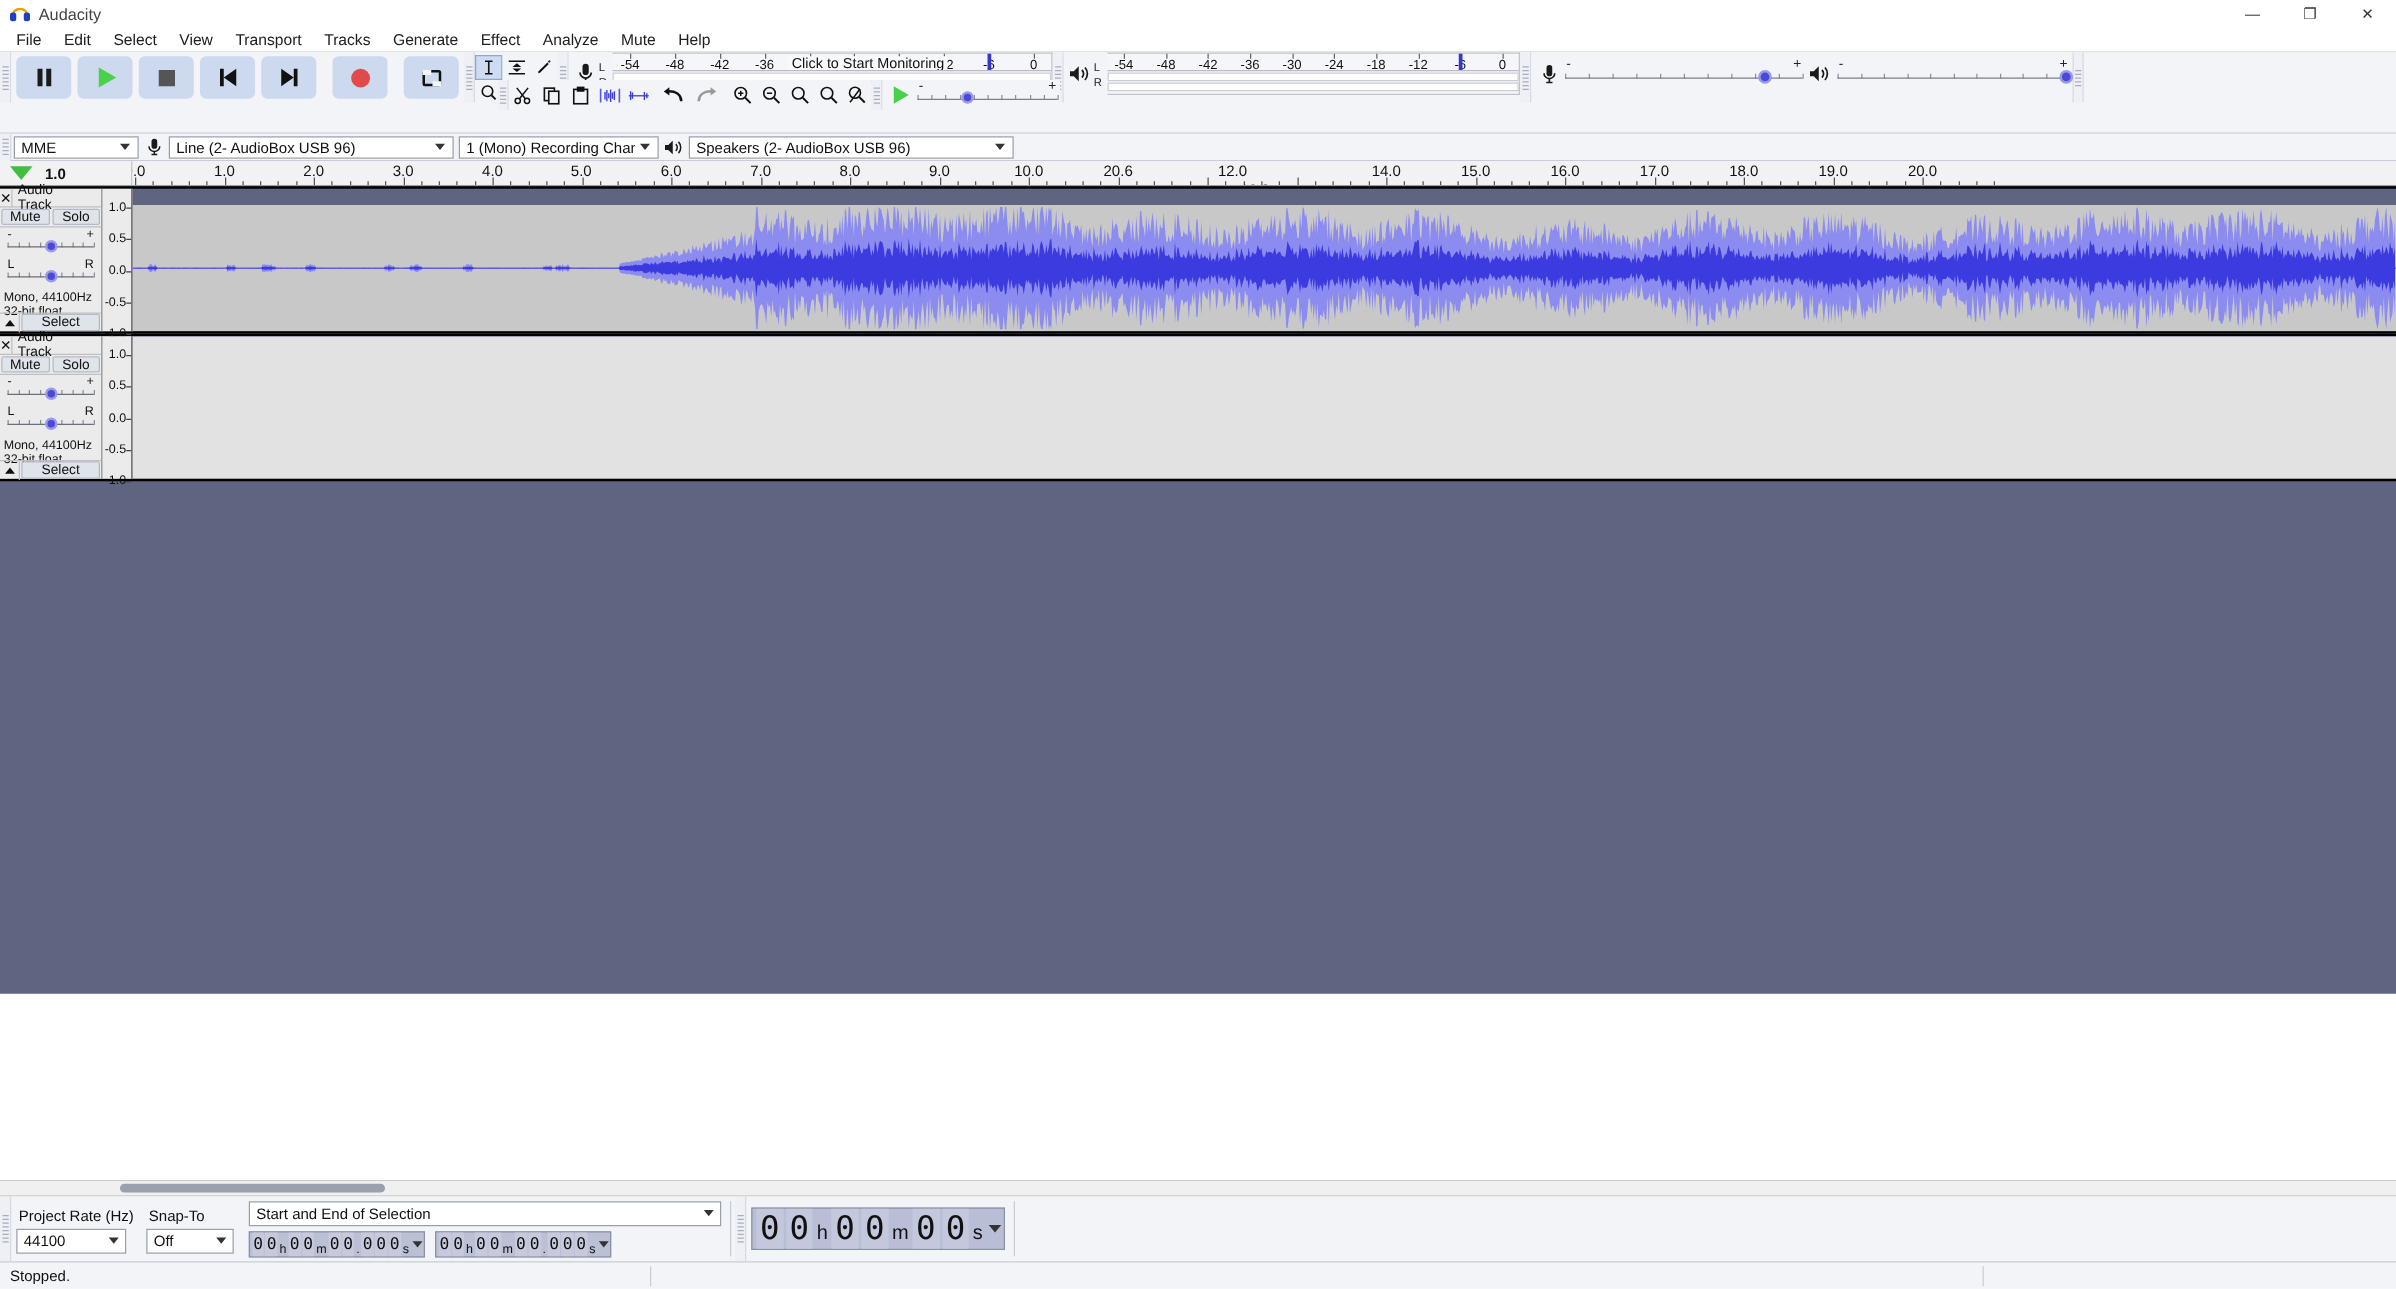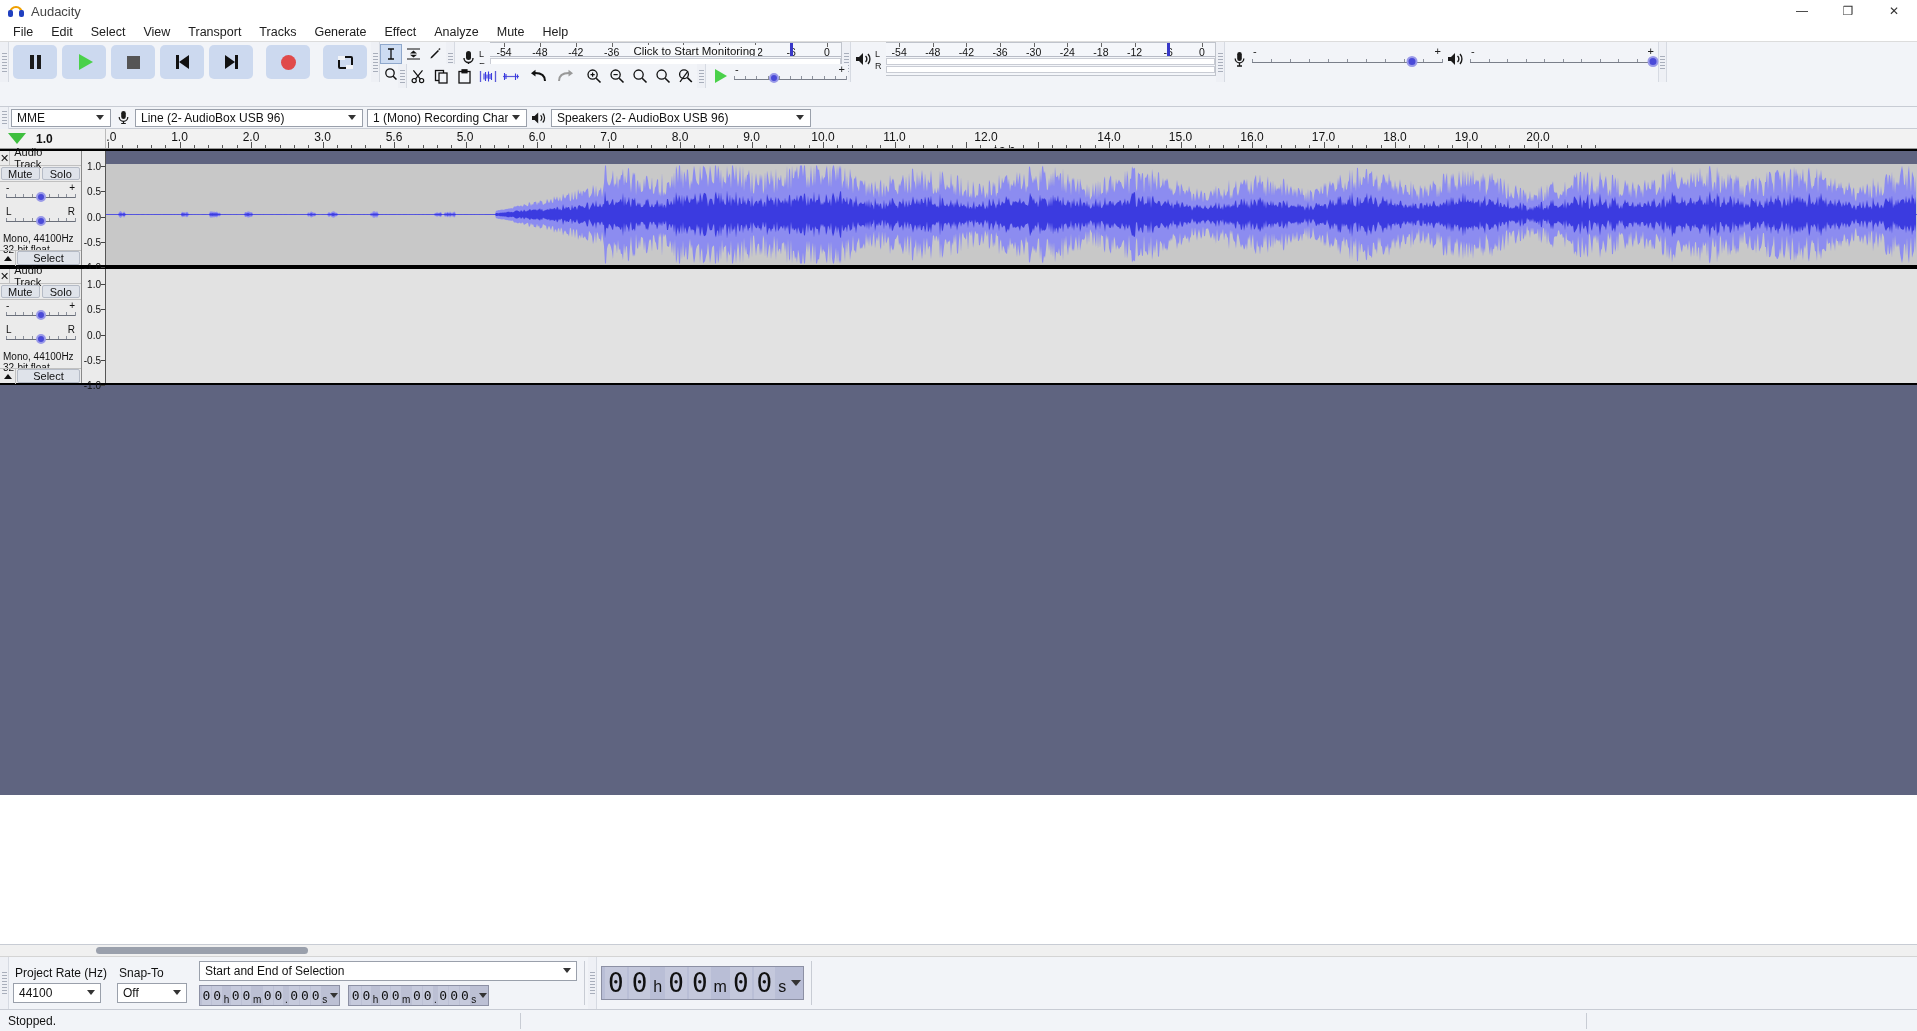--- a/index.html
+++ b/index.html
@@ -841,21 +841,21 @@
       <div class="r-tick r-minor" style="left: 173.6px;"></div>
       <div class="r-tick r-minor" style="left: 187.9px;"></div>
       <div class="r-tick r-minor" style="left: 202.2px;"></div>
       <div class="r-tick r-major" style="left: 216.5px;"></div>
       <div class="r-lbl" style="left: 216.5px;">3.0</div>
       <div class="r-tick r-minor" style="left: 230.8px;"></div>
       <div class="r-tick r-minor" style="left: 245.1px;"></div>
       <div class="r-tick r-minor" style="left: 259.4px;"></div>
       <div class="r-tick r-minor" style="left: 273.7px;"></div>
       <div class="r-tick r-major" style="left: 288px;"></div>
-      <div class="r-lbl" style="left: 288px;">5.6</div>
+      <div class="r-lbl" style="left: 288px;">4.0</div>
       <div class="r-tick r-minor" style="left: 302.3px;"></div>
       <div class="r-tick r-minor" style="left: 316.6px;"></div>
       <div class="r-tick r-minor" style="left: 330.9px;"></div>
       <div class="r-tick r-minor" style="left: 345.2px;"></div>
       <div class="r-tick r-major" style="left: 359.5px;"></div>
       <div class="r-lbl" style="left: 359px;">5.0</div>
       <div class="r-tick r-minor" style="left: 373.8px;"></div>
       <div class="r-tick r-minor" style="left: 388.1px;"></div>
       <div class="r-tick r-minor" style="left: 402.4px;"></div>
       <div class="r-tick r-minor" style="left: 416.7px;"></div>
@@ -883,21 +883,21 @@
       <div class="r-tick r-minor" style="left: 674.1px;"></div>
       <div class="r-tick r-minor" style="left: 688.4px;"></div>
       <div class="r-tick r-minor" style="left: 702.7px;"></div>
       <div class="r-tick r-major" style="left: 717px;"></div>
       <div class="r-lbl" style="left: 717px;">10.0</div>
       <div class="r-tick r-minor" style="left: 731.3px;"></div>
       <div class="r-tick r-minor" style="left: 745.6px;"></div>
       <div class="r-tick r-minor" style="left: 759.9px;"></div>
       <div class="r-tick r-minor" style="left: 774.2px;"></div>
       <div class="r-tick r-major" style="left: 788.5px;"></div>
-      <div class="r-lbl" style="left: 788.5px;">11.0</div>
+      <div class="r-lbl" style="left: 788.5px;">20.6</div>
       <div class="r-tick r-minor" style="left: 802.8px;"></div>
       <div class="r-tick r-minor" style="left: 817.1px;"></div>
       <div class="r-tick r-minor" style="left: 831.4px;"></div>
       <div class="r-tick r-minor" style="left: 845.7px;"></div>
       <div class="r-tick r-major" style="left: 860px;"></div>
       <div class="r-lbl" style="left: 880px;">12.0</div>
       <div class="r-tick r-minor" style="left: 874.3px;"></div>
       <div class="r-tick r-minor" style="left: 888.6px;"></div>
       <div class="r-tick r-minor" style="left: 902.9px;"></div>
       <div class="r-tick r-minor" style="left: 917.2px;"></div>

